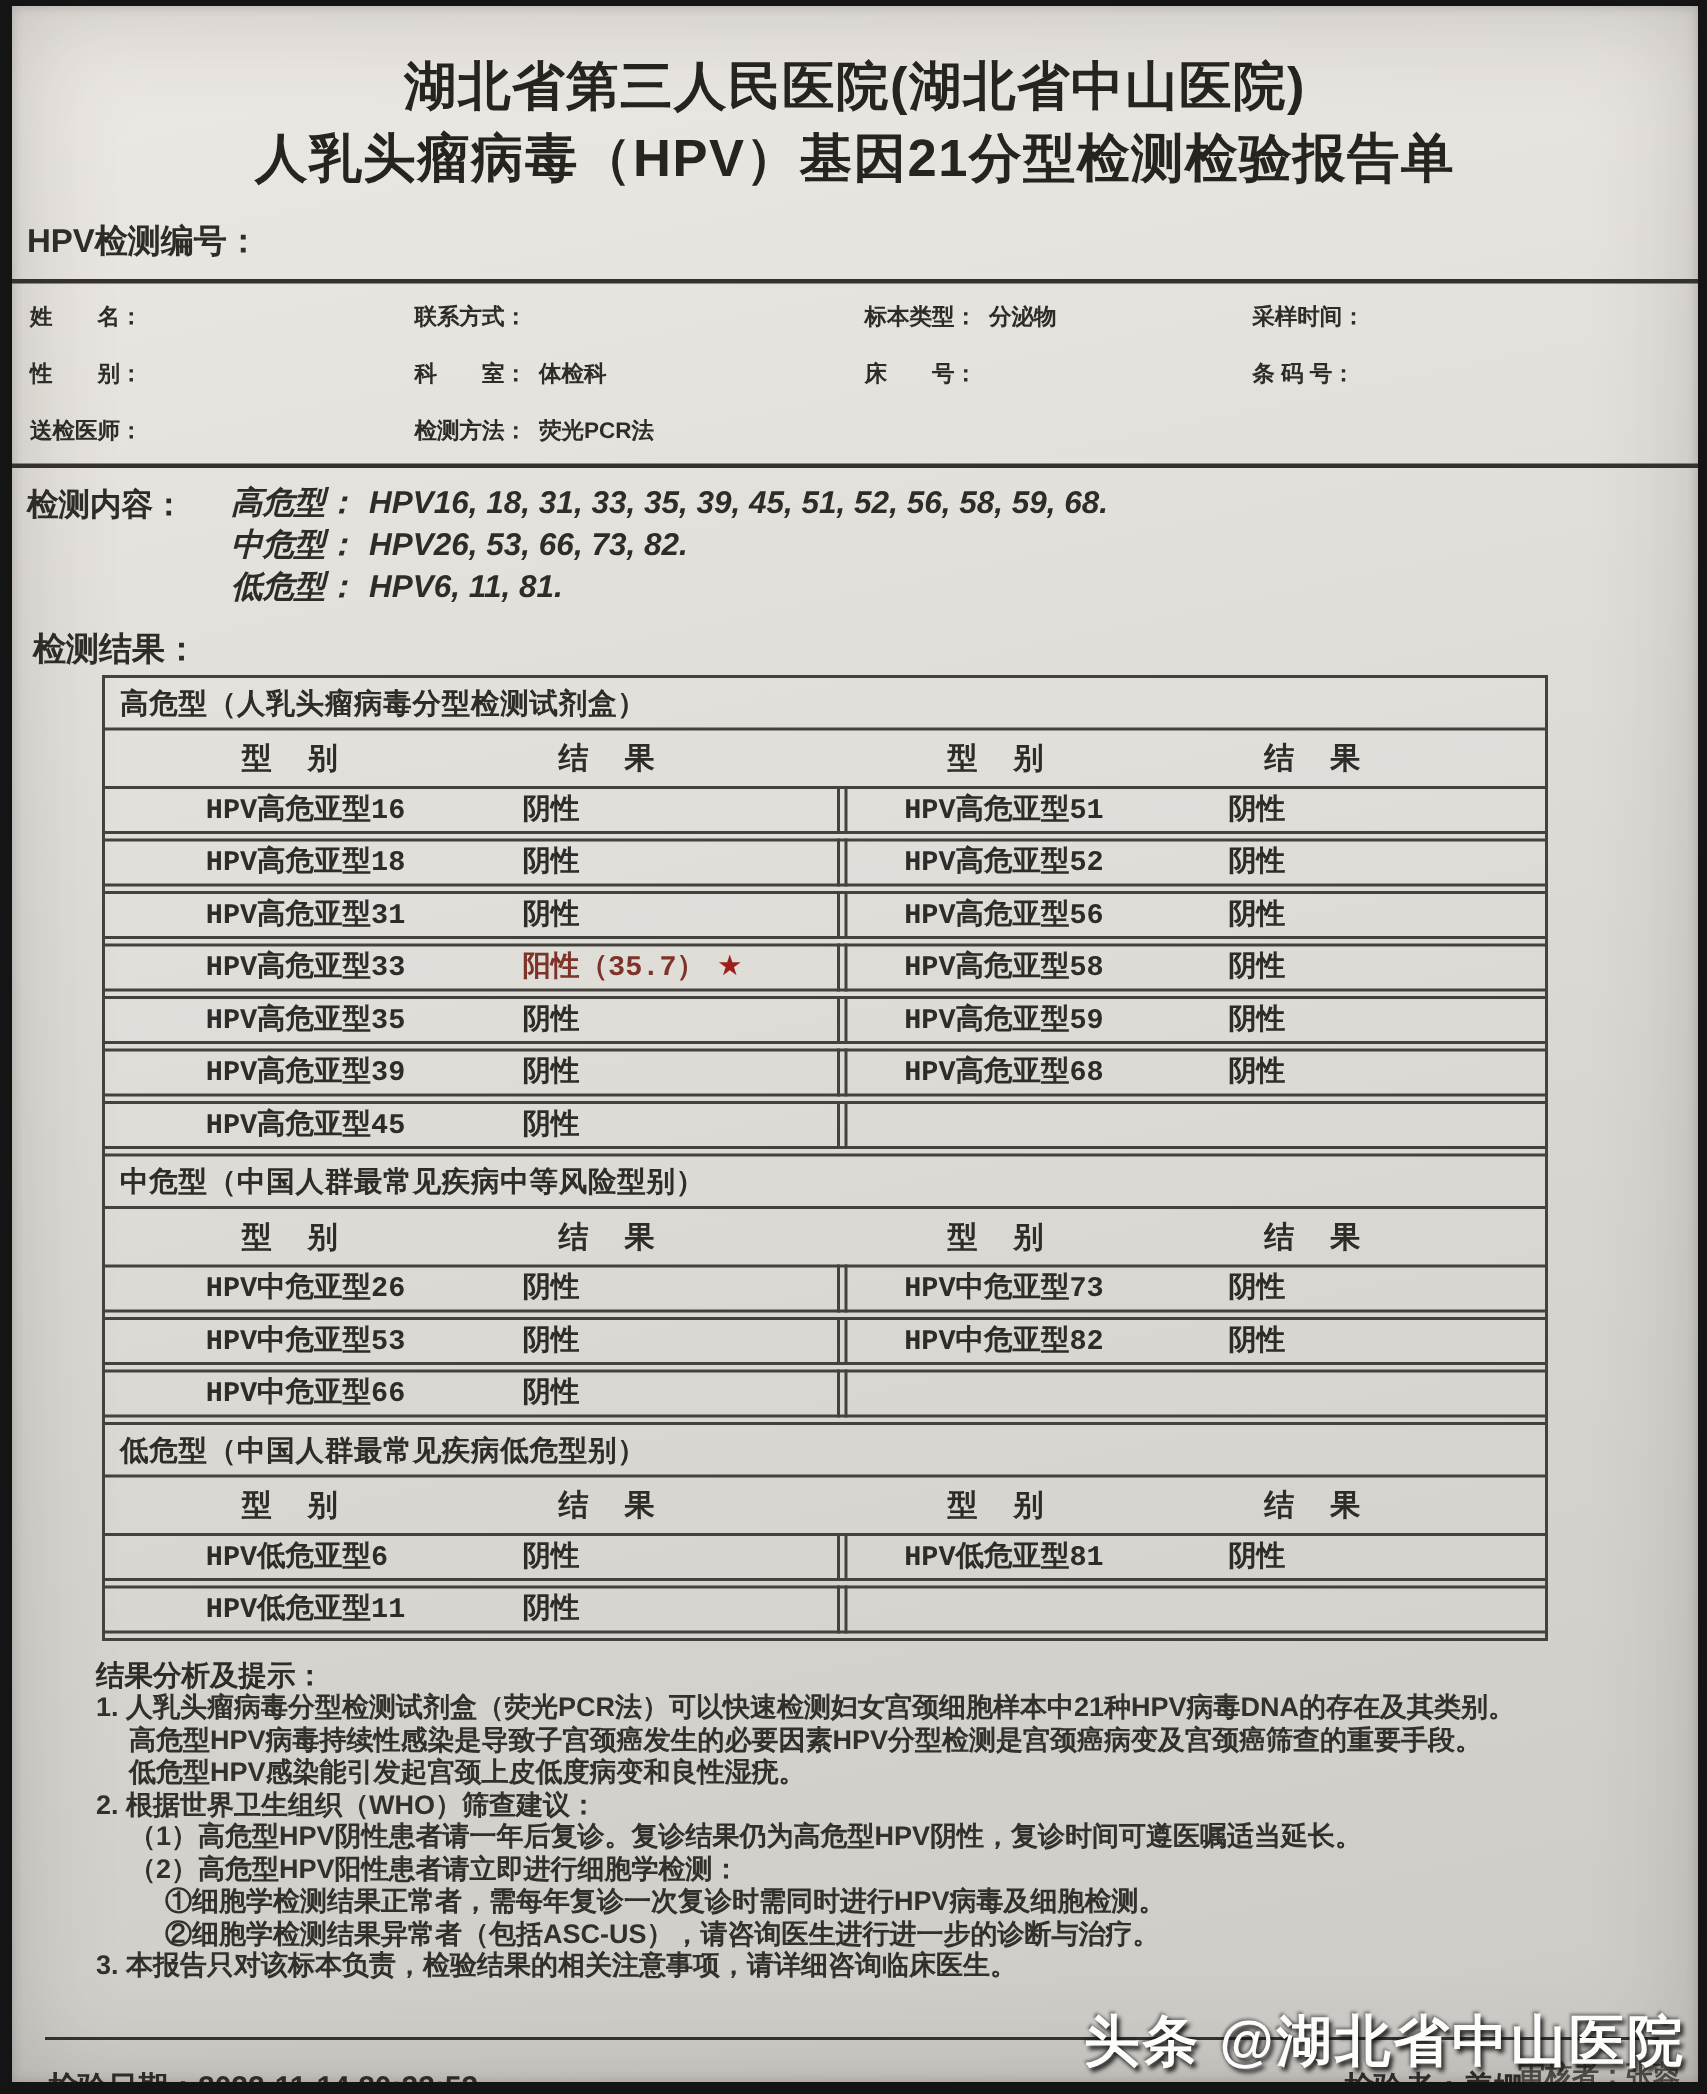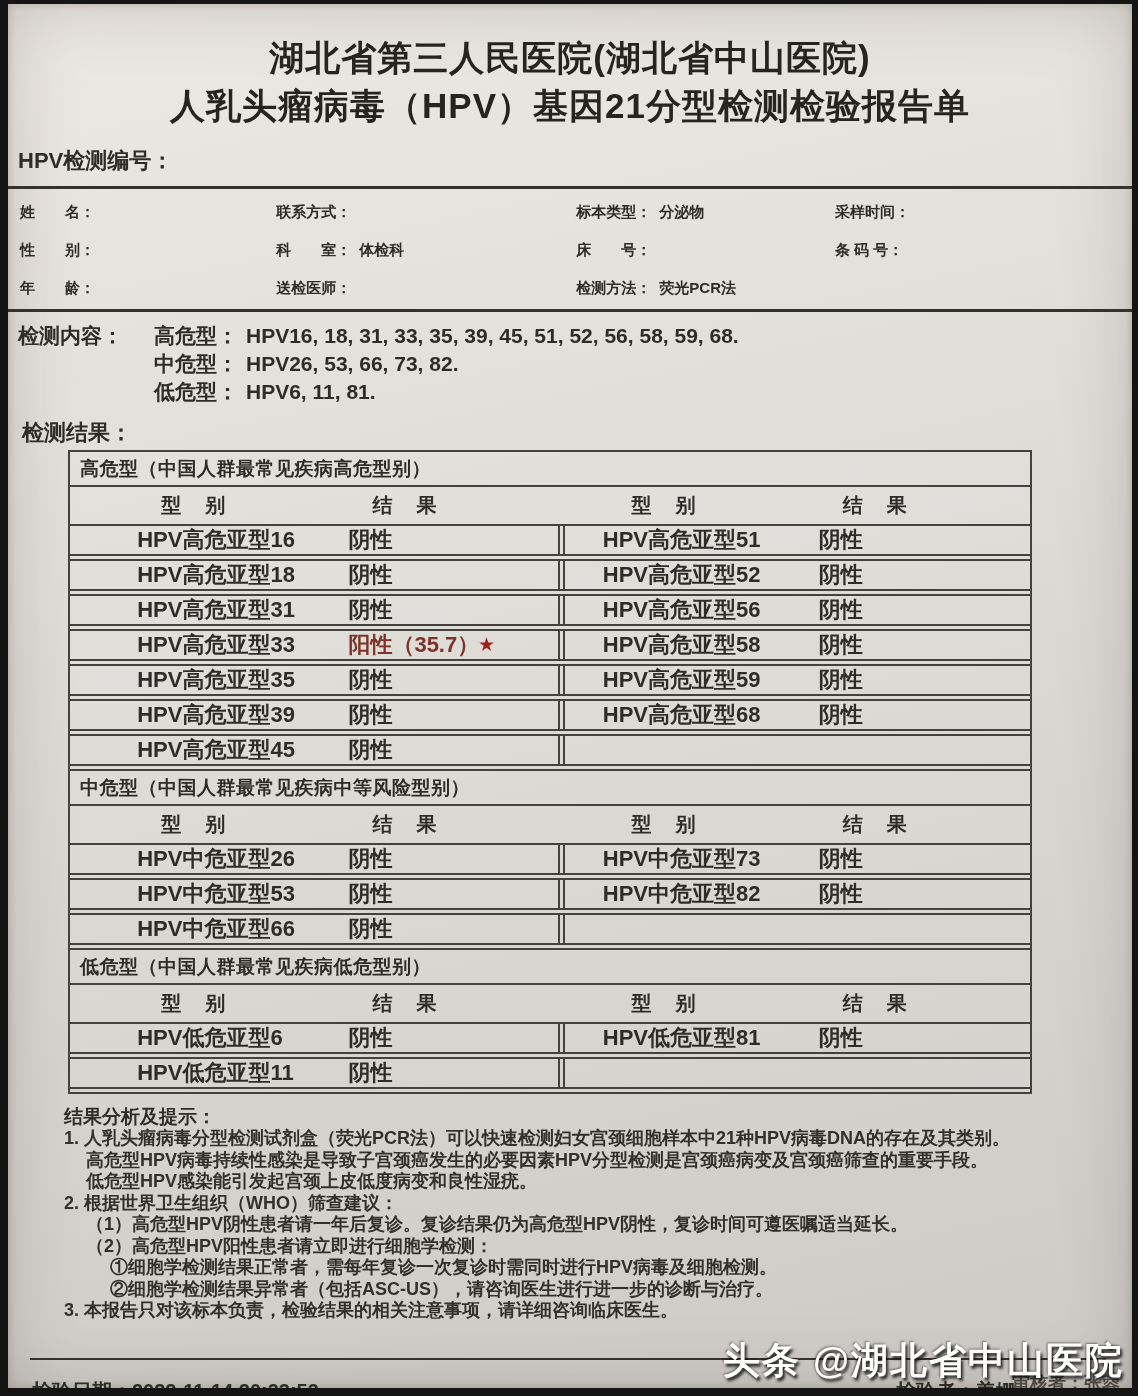--- a/index.html
+++ b/index.html
@@ -29,21 +29,21 @@
   .patient{
     display:grid;grid-template-columns:22.8% 26.7% 23% 27.5%;
     padding:4px 0 2px 0;
   }
   .pcell{height:38px;line-height:38px;font-size:15px;font-weight:700;white-space:nowrap;}
   .pcell .lab{padding-left:12px;}
   .pcell .val{margin-left:8px;}
   
   .content{display:flex;margin:10px 0 12px 10px;}
   .content .block-label{font-size:21px;font-weight:800;width:136px;}
-  .content .rows{flex:1;}
+  .content .rows{flex:1;font-style:italic;}
   .content .crow{height:28px;line-height:28px;font-size:21px;font-weight:700;display:flex;}
   .content .crow .rlab{width:92px;font-weight:800;}
   .results-label{margin:8px 0 0 14px;font-size:22px;font-weight:800;height:28px;}
   
   .rtable{
     margin:4px 100px 0 60px;
     border:2.5px solid #45423d;
     background:rgba(255,255,255,0.06);
   }
   .rt-sec{position:relative;}
@@ -55,21 +55,21 @@
   .rt-head{position:relative;height:34px;}
   .rt-h{position:absolute;top:5px;font-size:20px;font-weight:800;letter-spacing:2px;}
   .rt-h0{left:9.5%;}
   .rt-h1{left:31.5%;}
   .rt-h2{left:58.5%;}
   .rt-h3{left:80.5%;}
   .rt-row{
     position:relative;height:28px;margin:3px 0;
     border-top:2px solid #45423d;border-bottom:2px solid #45423d;
   }
-  .cell{position:absolute;top:0;line-height:28px;font-size:22px;font-weight:700;white-space:nowrap;}
+  .cell{position:absolute;top:0;line-height:28px;font-size:19px;font-weight:700;white-space:nowrap;font-family:Liberation Mono, monospace;}
   .c-lt{left:7%;}
   .c-lr{left:29%;}
   .c-rt{left:55.5%;}
   .c-rr{left:78%;}
   .pos{color:#7e3328;}
   .star{
     position:absolute;left:42.5%;top:0;line-height:28px;
     color:#9c1f1c;font-size:19px;
   }
   .vsep{
@@ -112,21 +112,20 @@
     <div class="pcell"><span class="lab">姓　　名：</span><span class="val"></span></div>
     <div class="pcell"><span class="lab">联系方式：</span><span class="val"></span></div>
     <div class="pcell"><span class="lab">标本类型：</span><span class="val">分泌物</span></div>
     <div class="pcell"><span class="lab">采样时间：</span><span class="val"></span></div>
 
     <div class="pcell"><span class="lab">性　　别：</span><span class="val"></span></div>
     <div class="pcell"><span class="lab">科　　室：</span><span class="val">体检科</span></div>
     <div class="pcell"><span class="lab">床　　号：</span><span class="val"></span></div>
     <div class="pcell"><span class="lab">条 码 号：</span><span class="val"></span></div>
 
-    <div class="pcell"><span class="lab">年　　龄：</span><span class="val"></span></div>
     <div class="pcell"><span class="lab">送检医师：</span><span class="val"></span></div>
     <div class="pcell"><span class="lab">检测方法：</span><span class="val">荧光PCR法</span></div>
   </div>
 
   <div class="hr"></div>
 
   <div class="content">
     <div class="block-label">检测内容：</div>
     <div class="rows">
       <div class="crow">
@@ -141,21 +140,21 @@
           <span class="rlab">低危型：</span>
           <span>HPV6, 11, 81.</span>
         </div>
     </div>
   </div>
 
   <div class="results-label">检测结果：</div>
 
   <div class="rtable" id="results-table">
       <div class="rt-sec">
-        <div class="rt-title">高危型（中国人群最常见疾病高危型别）</div>
+        <div class="rt-title">高危型（人乳头瘤病毒分型检测试剂盒）</div>
         <div class="rt-head">
           <span class="rt-h rt-h0">型　别</span>
           <span class="rt-h rt-h1">结　果</span>
           <span class="rt-h rt-h2">型　别</span>
           <span class="rt-h rt-h3">结　果</span>
         </div>
         <div class="rt-row">
           <div class="vsep"></div>
           <span class="cell c-lt">HPV高危亚型16</span>
           <span class="cell c-lr">阴性</span>

